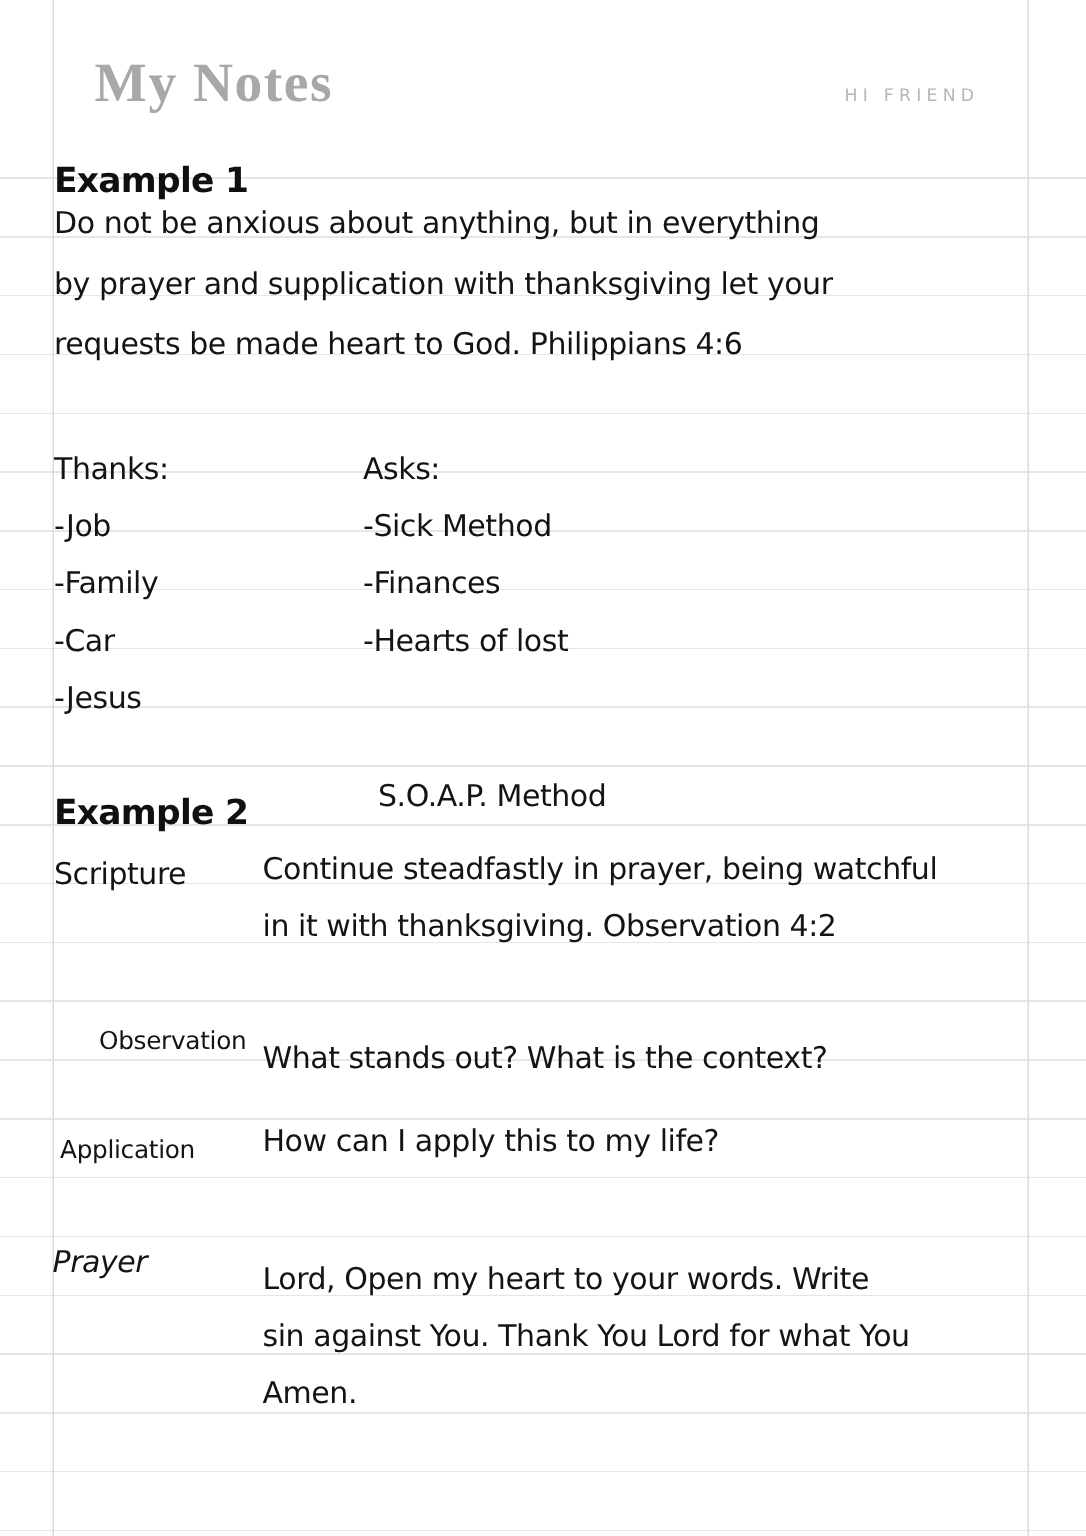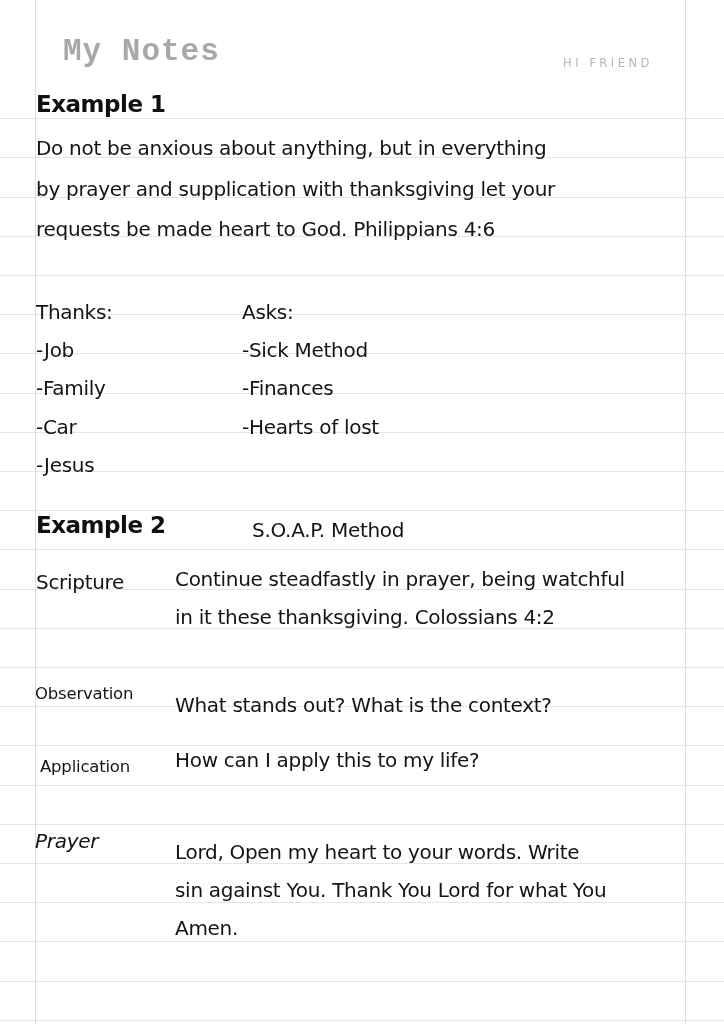--- a/index.html
+++ b/index.html
@@ -31,34 +31,34 @@
     width: 1px;
     background: #dcdcdc;
     pointer-events: none;
   }
   .vline.left  { left: 35px; }
   .vline.right { left: 685px; }
 
   .abs { position: absolute; white-space: nowrap; }
 
   .title {
-    font-family: Liberation Mono, monospace;
+    font-family: Liberation Serif, serif;
     font-weight: bold;
-    font-size: 31px;
+    font-size: 37px;
     color: #a8a8a8;
     letter-spacing: 1px;
   }
   .greeting {
     font-size: 11.5px;
     color: #b6b6b6;
     letter-spacing: 3.5px;
     font-weight: 500;
   }
   .hand   { color: #141414; font-size: 20px; letter-spacing: -0.3px; }
-  .hand-b { color: #101010; font-size: 23px; font-weight: bold; letter-spacing: -0.5px; }
+  .hand-b { color: #101010; font-size: 23px; font-weight: bold; letter-spacing: -0.5px; margin-top: 17px; }
   .hand-sm { color: #141414; font-size: 16.5px; letter-spacing: -0.2px; }
   .verse    { line-height: 40.7px; }
   .list     { line-height: 38.2px; }
   .bodytext { line-height: 38.2px; }
 </style>
 </head>
 <body>
 
 <div class="page">
 
@@ -91,24 +91,24 @@
     <div class="hand">-Finances</div>
     <div class="hand">-Hearts of lost</div>
   </div>
 
   <div class="abs hand-b" style="left:36px; top:512px;">Example 2</div>
   <div class="abs hand" style="left:252px; top:518px;">S.O.A.P. Method</div>
 
   <div class="abs hand" style="left:36px; top:570px;">Scripture</div>
   <div class="abs bodytext" style="left:175px; top:560px;">
     <div class="hand">Continue steadfastly in prayer, being watchful</div>
-    <div class="hand">in it these thanksgiving. Colossians 4:2</div>
+    <div class="hand">in it with thanksgiving. Observation 4:2</div>
   </div>
 
-  <div class="abs hand-sm" style="left:35px; top:684px;">Observation</div>
+  <div class="abs hand-sm" style="left:35px; top:684px;padding-left:31px;">Observation</div>
   <div class="abs hand" style="left:175px; top:693px;">What stands out? What is the context?</div>
 
   <div class="abs hand-sm" style="left:40px; top:757px;">Application</div>
   <div class="abs hand" style="left:175px; top:748px;">How can I apply this to my life?</div>
 
   <div class="abs hand" style="left:35px; top:829px;font-style:italic;">Prayer</div>
   <div class="abs bodytext" style="left:175px; top:833px;">
     <div class="hand">Lord, Open my heart to your words. Write</div>
     <div class="hand">sin against You. Thank You Lord for what You</div>
     <div class="hand">Amen.</div>

